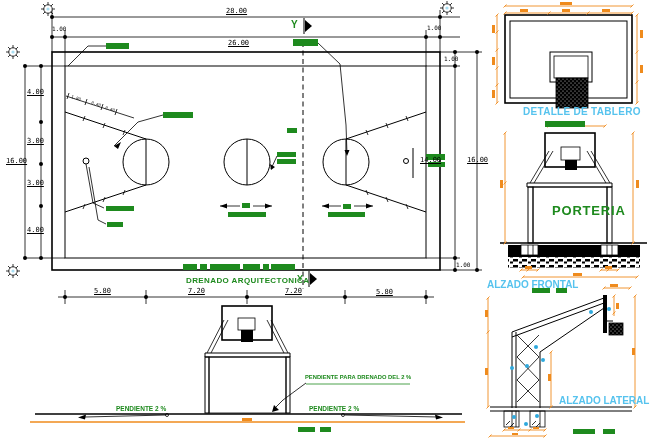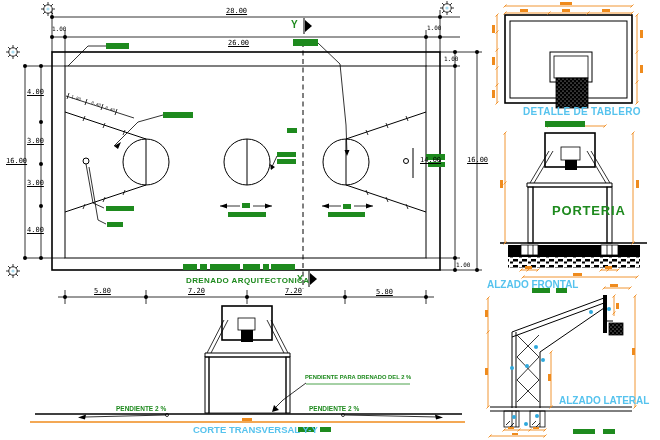--- a/index.html
+++ b/index.html
@@ -270,18 +270,17 @@
 <span class="lbl tiny" style="left:106px;top:106px">0.40</span>
 
 <span class="lbl t-green" style="left:186px;top:277px;font-size:8px;letter-spacing:.4px">DRENADO ARQUITECTONICA</span>
 <span class="lbl t-green" style="left:291px;top:20px;font-size:10px">Y</span>
 <span class="lbl t-green" style="left:297px;top:274px;font-size:9px">Y</span>
 
 <span class="lbl t-cyan" style="left:523px;top:107px;font-size:10px;letter-spacing:.3px">DETALLE DE TABLERO</span>
 <span class="lbl t-green" style="left:552px;top:204px;font-size:13px;letter-spacing:.8px">PORTERIA</span>
 <span class="lbl t-cyan" style="left:487px;top:280px;font-size:10px">ALZADO FRONTAL</span>
 <span class="lbl t-cyan" style="left:559px;top:396px;font-size:10px">ALZADO LATERAL</span>
-<span class="lbl t-cyan" style="left:193px;top:425px;font-size:9.5px">CORTE TRANSVERSAL Y-Y</span>
 <span class="lbl t-green" style="left:116px;top:406px;font-size:6.5px">PENDIENTE 2 %</span>
 <span class="lbl t-green" style="left:309px;top:406px;font-size:6.5px">PENDIENTE 2 %</span>
 <span class="lbl t-green" style="left:305px;top:375px;font-size:5.8px">PENDIENTE PARA DRENADO DEL 2 %</span>
 
 </div>
 
 </body></html>

